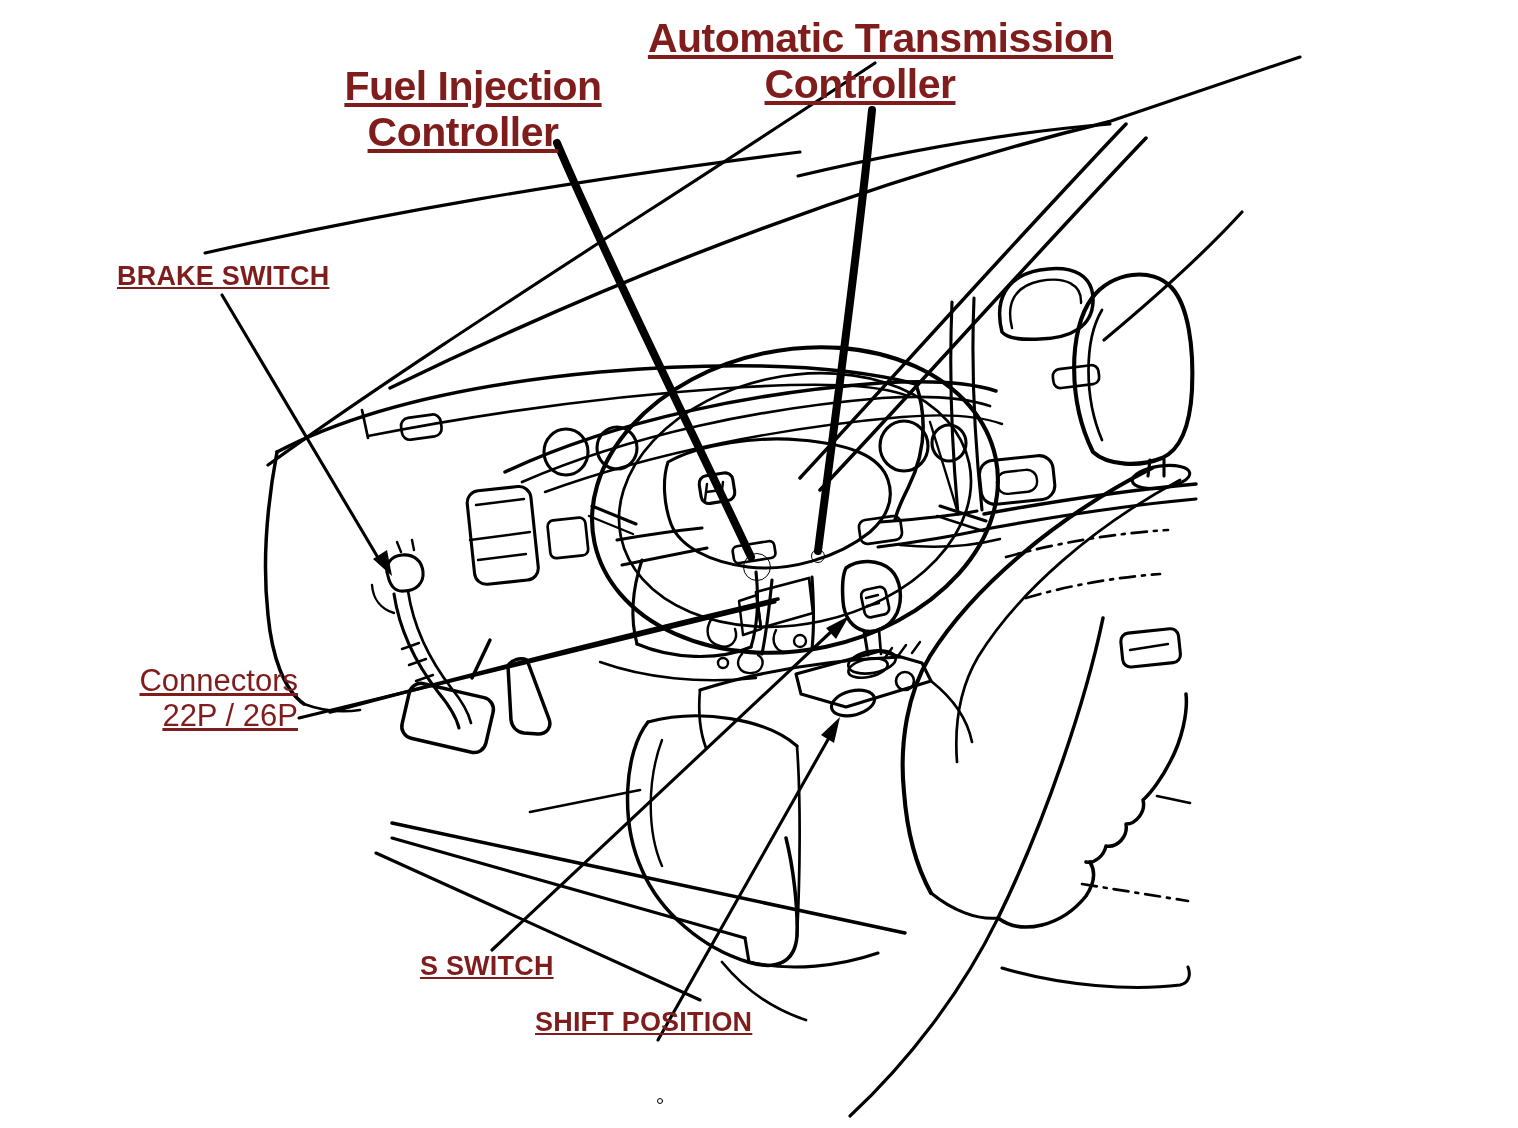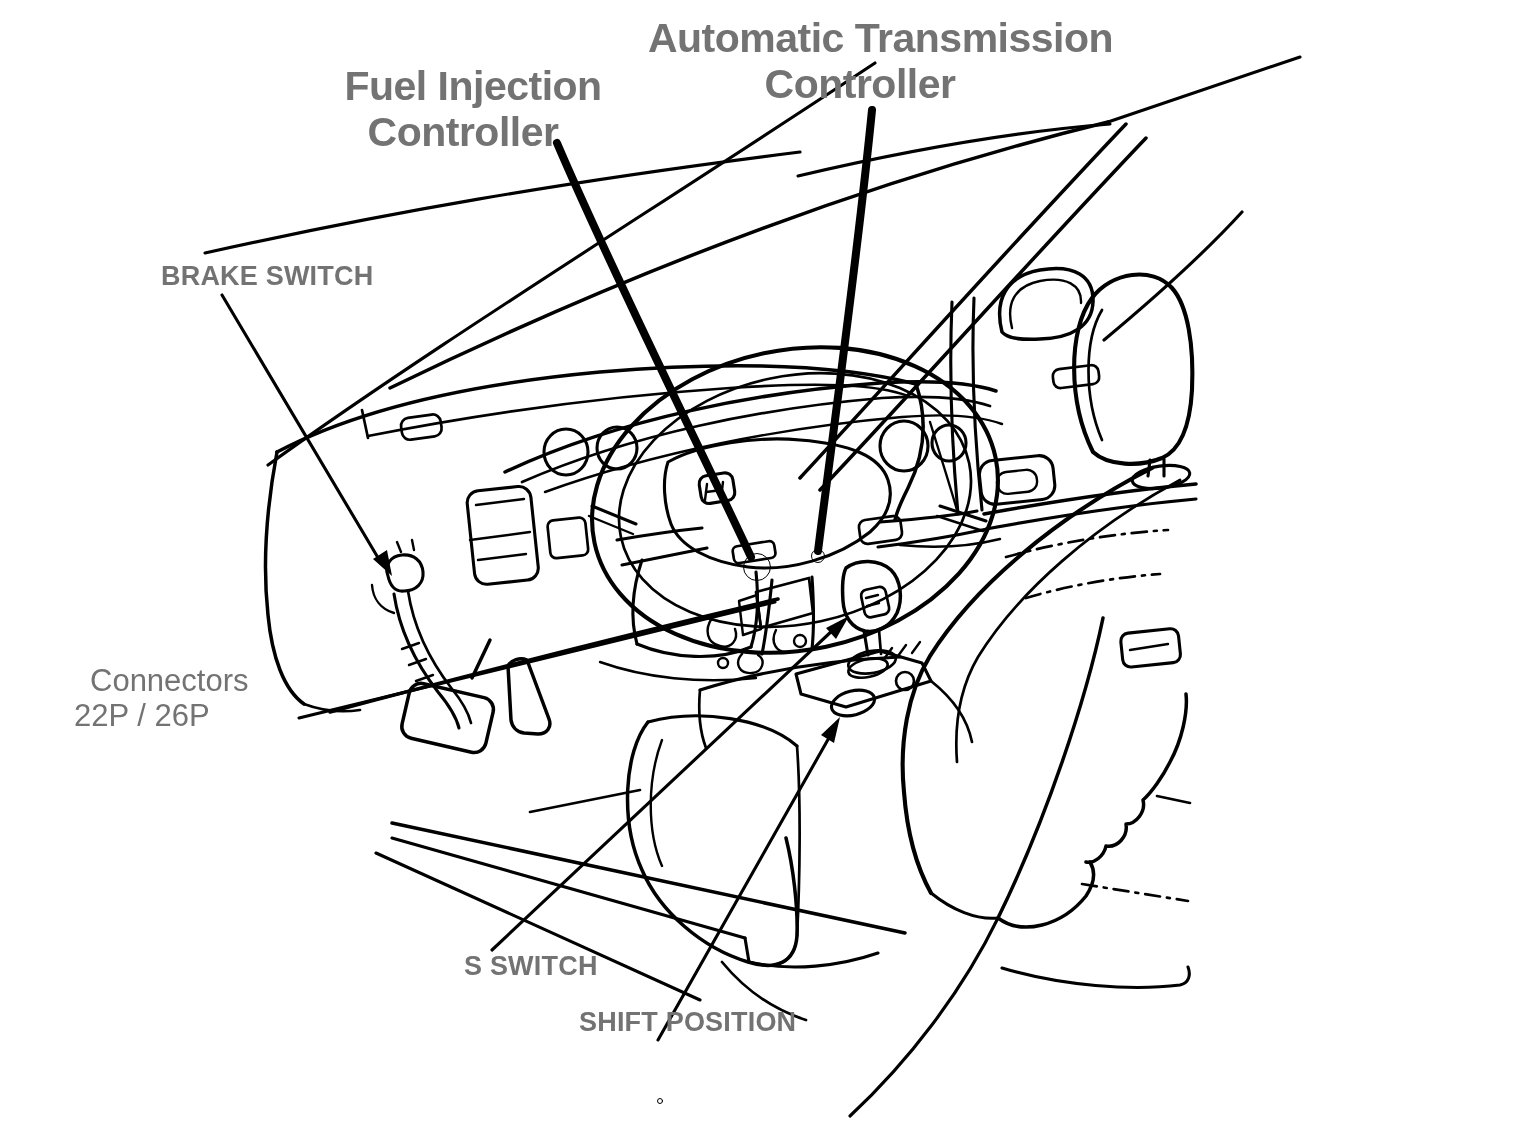--- a/index.html
+++ b/index.html
@@ -17,26 +17,26 @@
   }
   .w2{stroke-width:2.4;}
   .w26{stroke-width:2.7;}
   .w3{stroke-width:3.1;}
   .w34{stroke-width:3.5;}
   .w4{stroke-width:4.1;}
   .thick{stroke-width:8;}
   .fill{fill:#000000;stroke:none;}
   .dashdot{stroke-dasharray:15 7 3 7;}
   .lbl{
-    position:absolute;color:#737373;font-weight:bold;
-    line-height:1.1;text-align:center;white-space:nowrap;
+    position:absolute;color:#7f1d1d;font-weight:bold;
+    line-height:1.1;text-align:center;white-space:nowrap;text-decoration:underline;
   }
   .big{font-size:41px;letter-spacing:-0.5px;}
-  .med{font-size:27px;letter-spacing:0.2px;margin-left:44px;}
-  .reg{font-size:31px;font-weight:normal;text-align:left;letter-spacing:0;}
+  .med{font-size:27px;letter-spacing:0.2px;}
+  .reg{font-size:31px;font-weight:normal;text-align:right;letter-spacing:0;}
   .leftal{text-align:left;}
 </style>
 </head>
 <body>
 
 <div class="stage">
 
   <svg class="art" width="1518" height="1128" viewBox="0 0 1518 1128">
 
     <g>
@@ -242,19 +242,19 @@
 
   <div class="lbl big" style="left:628px;top:16px;width:505px">Automatic Transmission</div>
   <div class="lbl big" style="left:620px;top:62px;width:480px">Controller</div>
 
   <div class="lbl big" style="left:333px;top:64px;width:280px">Fuel Injection</div>
   <div class="lbl big" style="left:323px;top:110px;width:280px">Controller</div>
 
   <div class="lbl med leftal" style="left:117px;top:262px">BRAKE SWITCH</div>
 
   <div class="lbl reg" style="left:90px;top:664px;width:208px">Connectors</div>
-  <div class="lbl reg" style="left:74px;top:699px;width:208px">22P / 26P</div>
+  <div class="lbl reg" style="left:90px;top:699px;width:208px">22P / 26P</div>
 
   <div class="lbl med leftal" style="left:420px;top:952px">S SWITCH</div>
 
   <div class="lbl med leftal" style="left:535px;top:1008px">SHIFT POSITION</div>
 
 </div>
 
 </body></html>

